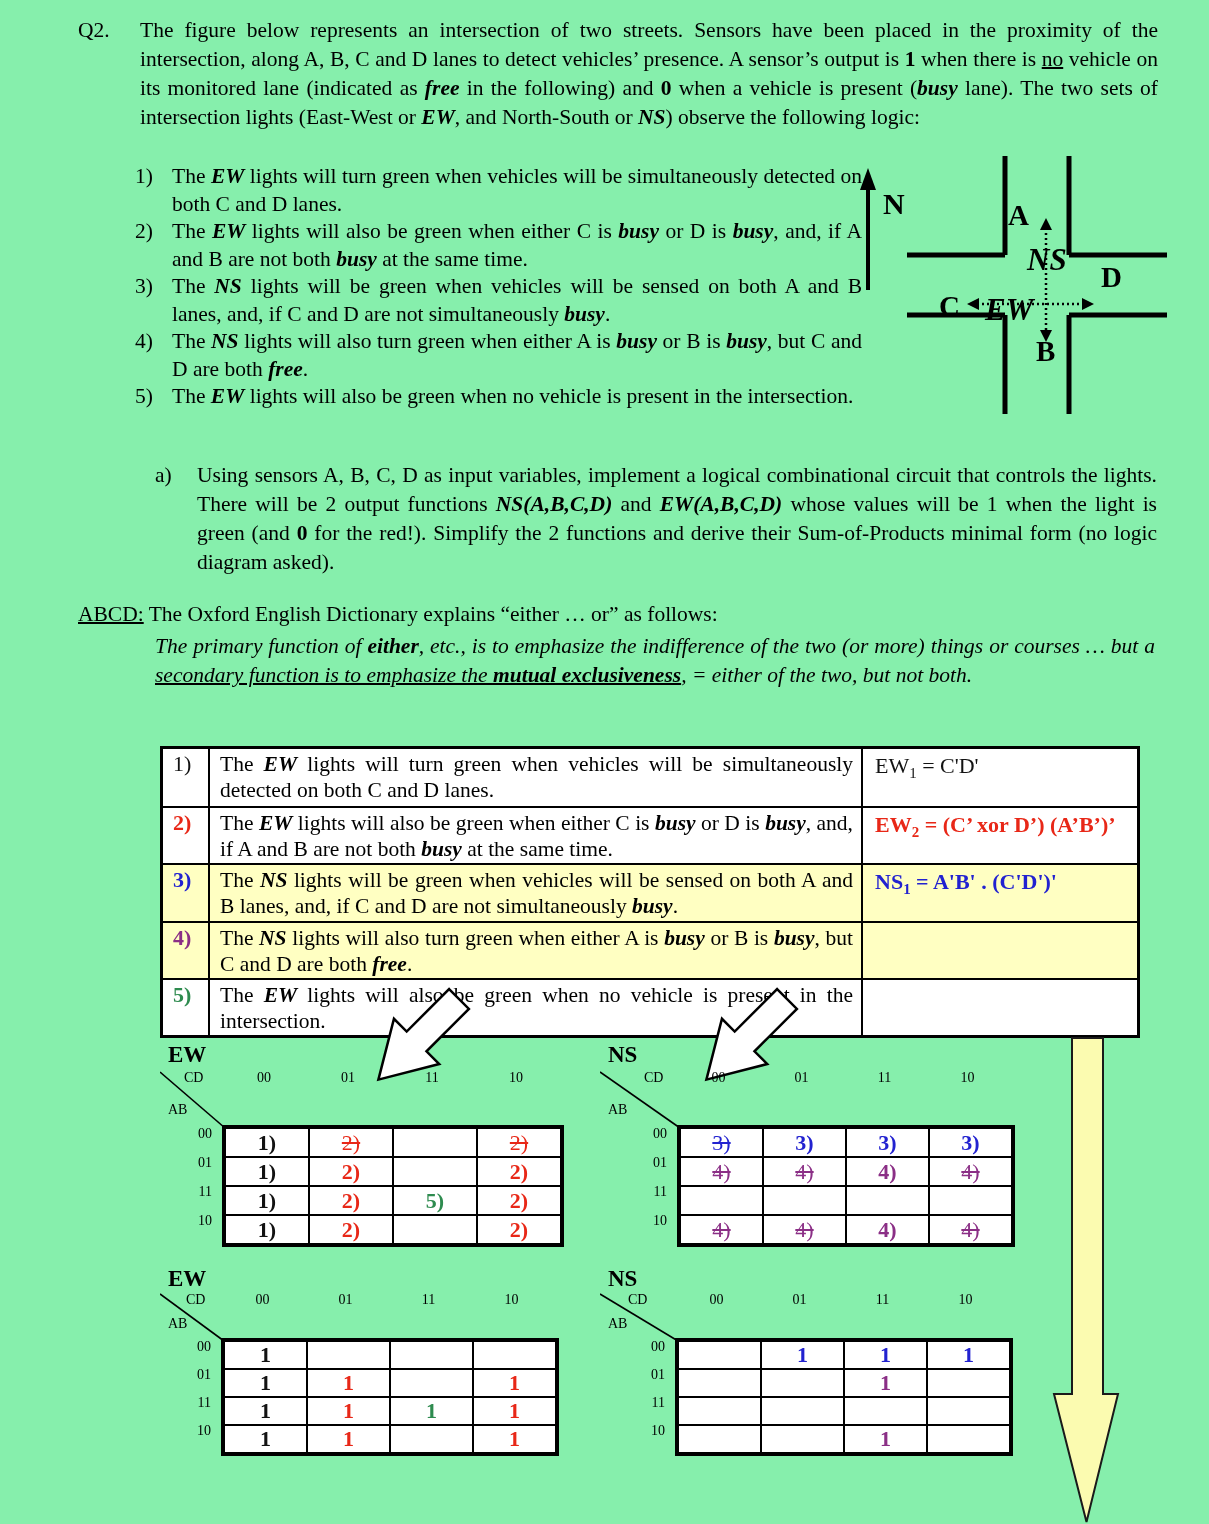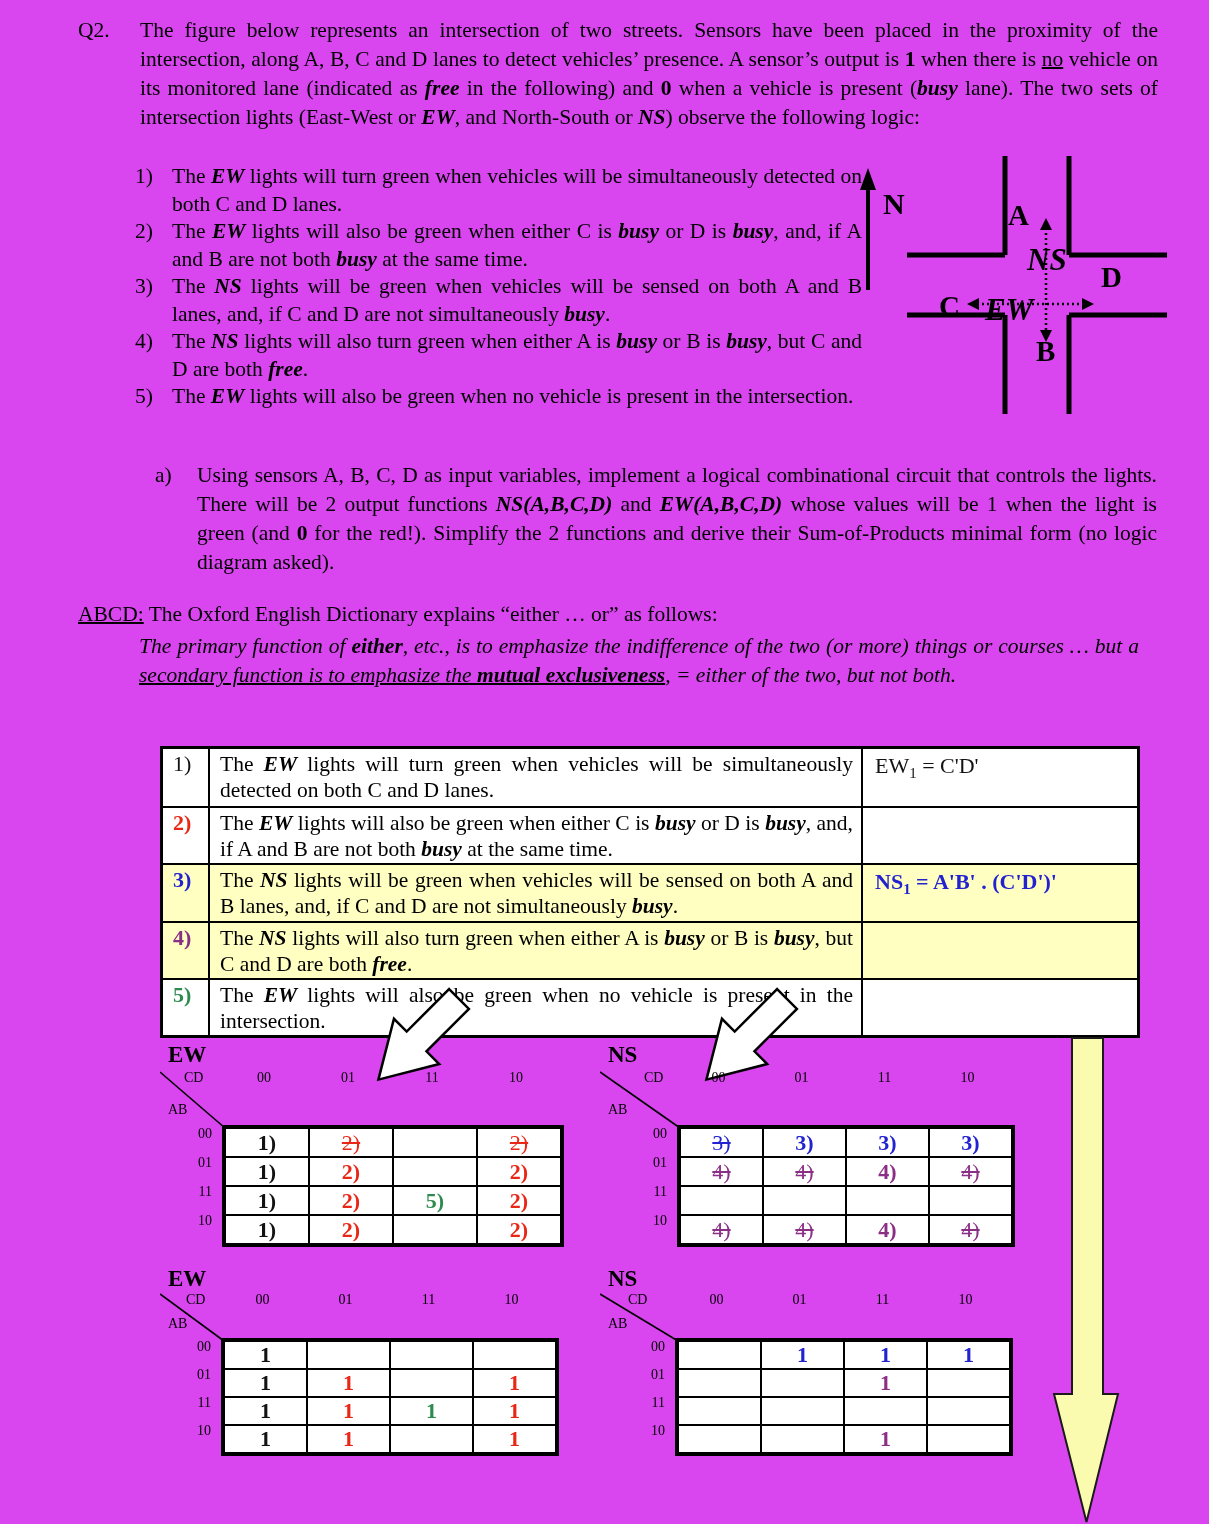--- a/index.html
+++ b/index.html
@@ -1,35 +1,35 @@
 <!DOCTYPE html>
 <html><head>
 <meta charset="utf-8">
 <style>
   html,body{margin:0;padding:0;background:#888;}
-  .page{position:relative;width:1209px;height:1524px;background:#d946ef;
+  .page{position:relative;width:1209px;height:1524px;background:#86efac;
         font-family:"Liberation Serif","DejaVu Serif",serif;color:#000;overflow:hidden;}
   .abs{position:absolute;}
   .jtext{text-align:justify;}
   
   .intro{left:78px;top:16px;width:1080px;display:flex;font-size:21.5px;line-height:29px;}
   .qnum{width:62px;flex:none;}
   .intro-text{flex:1;}
   
   .rules{left:135px;top:163px;width:727px;font-size:21.5px;line-height:27.5px;}
   .rule{display:flex;}
   .rule-num{width:37px;flex:none;}
   .rule-text{flex:1;}
   
   .parta{left:155px;top:461px;width:1002px;display:flex;font-size:21.5px;line-height:29px;}
   .parta-label{width:42px;flex:none;}
   .parta-text{flex:1;}
   
   .note{left:78px;top:600px;width:1090px;font-size:21.5px;line-height:29px;}
-  .note-body{margin-left:61px;margin-top:3px;width:1000px;}
+  .note-body{margin-left:77px;margin-top:3px;width:1000px;}
   
   .ltable{left:160px;top:746px;width:980px;height:292px;border:3px solid #000;
           display:grid;grid-template-rows:repeat(5,1fr);box-sizing:border-box;background:#fff;}
   .lt-row{display:grid;grid-template-columns:45px 655px 1fr;overflow:hidden;}
   .lt-row + .lt-row{border-top:2.5px solid #000;}
   .lt-num{padding:2px 0 0 10px;font-size:22px;line-height:26px;}
   .lt-text{border-left:2px solid #000;border-right:2px solid #000;
            padding:2px 8px 2px 10px;font-size:21.5px;line-height:26px;}
   .lt-formula{padding:4px 0 0 12px;font-size:22px;line-height:26px;}
   
@@ -127,20 +127,21 @@
 
   <div class="abs ltable" id="ltable">
       <div class="lt-row">
         <div class="lt-num" style="color: rgb(18, 18, 18);">1)</div>
         <div class="lt-text jtext"><span>The </span><span style="font-weight: bold; font-style: italic;">EW</span><span> lights will turn green when vehicles will be simultaneously detected on both C and D lanes.</span></div>
         <div class="lt-formula" style="color: rgb(18, 18, 18);"><span>EW</span><sub>1</sub><span> = C'D'</span></div>
       </div>
       <div class="lt-row">
         <div class="lt-num" style="color: rgb(232, 39, 23); font-weight: bold;">2)</div>
         <div class="lt-text jtext"><span>The </span><span style="font-weight: bold; font-style: italic;">EW</span><span> lights will also be green when either C is </span><span style="font-weight: bold; font-style: italic;">busy</span><span> or D is </span><span style="font-weight: bold; font-style: italic;">busy</span><span>, and, if A and B are not both </span><span style="font-weight: bold; font-style: italic;">busy</span><span> at the same time.</span></div>
+        <div class="lt-formula" style="color: rgb(232, 39, 23); font-weight: bold;"><span>EW</span><sub>2</sub><span> = (C’ xor D’) (A’B’)’</span></div>
       </div>
       <div class="lt-row" style="background: rgb(255, 255, 194);">
         <div class="lt-num" style="color: rgb(34, 34, 208); font-weight: bold;">3)</div>
         <div class="lt-text jtext"><span>The </span><span style="font-weight: bold; font-style: italic;">NS</span><span> lights will be green when vehicles will be sensed on both A and B lanes, and, if C and D are not simultaneously </span><span style="font-weight: bold; font-style: italic;">busy</span><span>.</span></div>
         <div class="lt-formula" style="color: rgb(34, 34, 208); font-weight: bold;"><span>NS</span><sub>1</sub><span> = A'B' . (C'D')'</span></div>
       </div>
       <div class="lt-row" style="background: rgb(255, 255, 194);">
         <div class="lt-num" style="color: rgb(139, 47, 134); font-weight: bold;">4)</div>
         <div class="lt-text jtext"><span>The </span><span style="font-weight: bold; font-style: italic;">NS</span><span> lights will also turn green when either A is </span><span style="font-weight: bold; font-style: italic;">busy</span><span> or B is </span><span style="font-weight: bold; font-style: italic;">busy</span><span>, but C and D are both </span><span style="font-weight: bold; font-style: italic;">free</span><span>.</span></div>
       </div>

